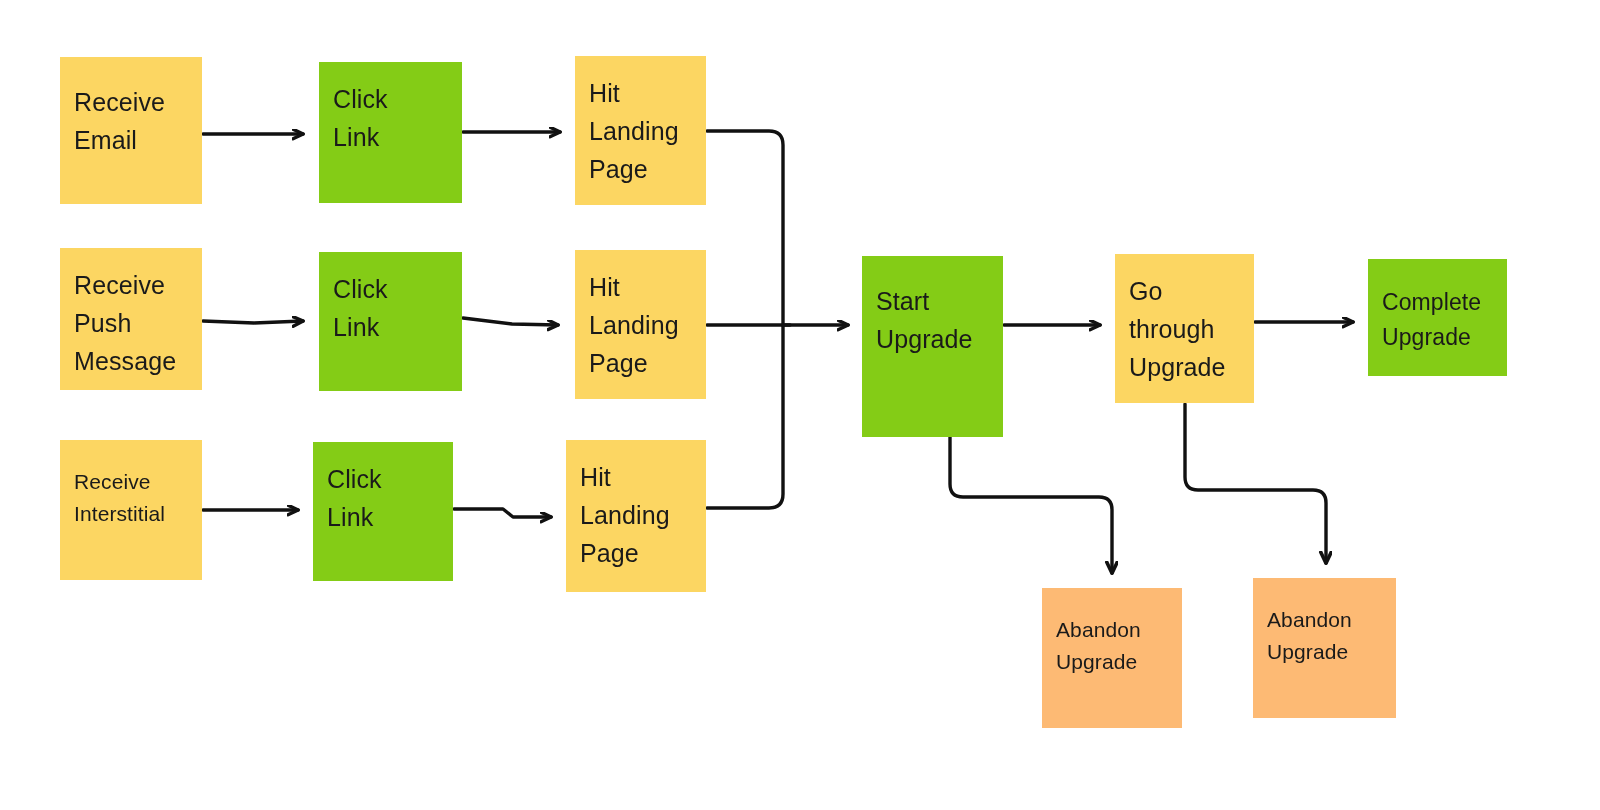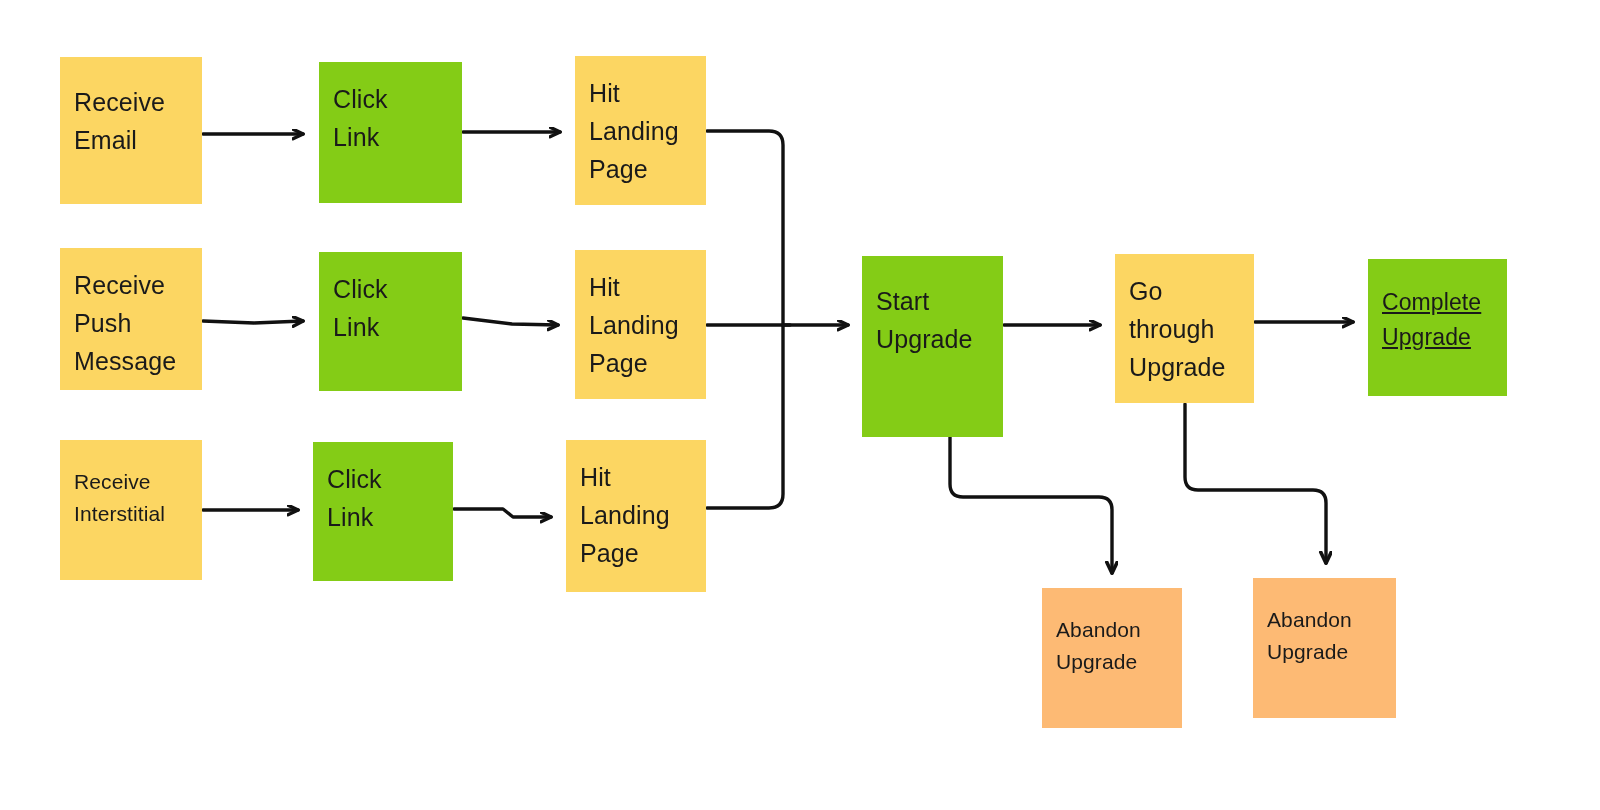--- a/index.html
+++ b/index.html
@@ -157,21 +157,21 @@
     <span class="node-label">Start
 Upgrade</span>
   </div>
 
   <div class="node fill-yellow fs-lg pad-tight" style="left:1115px; top:254px; width:139px; height:149px;">
     <span class="node-label">Go
 through
 Upgrade</span>
   </div>
 
-  <div class="node fill-green fs-md pad-mid" style="left:1368px; top:259px; width:139px; height:137px;text-decoration:underline;">
+  <div class="node fill-green fs-md pad-mid" style="left:1368px; top:259px; width:139px; height:117px;">
     <span class="node-label">Complete
 Upgrade</span>
   </div>
 
   <div class="node fill-pink fs-sm pad-mid" style="left:1042px; top:588px; width:140px; height:140px;">
     <span class="node-label">Abandon
 Upgrade</span>
   </div>
 
   <div class="node fill-pink fs-sm pad-mid" style="left:1253px; top:578px; width:143px; height:140px;">

